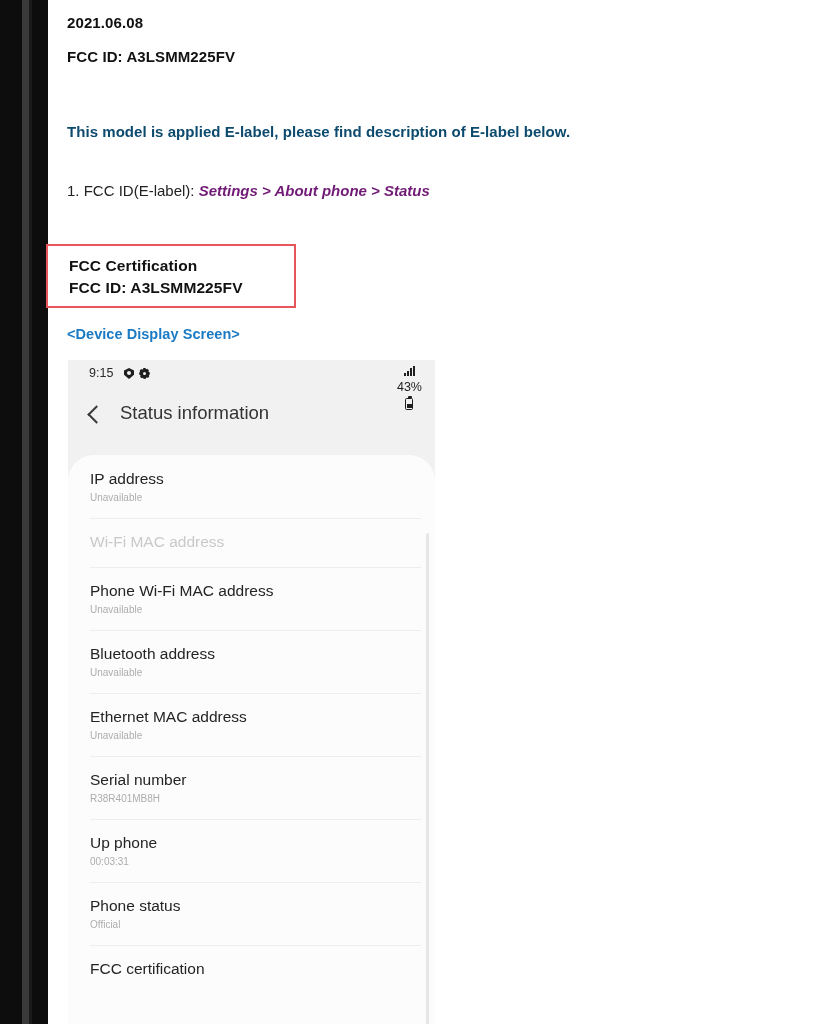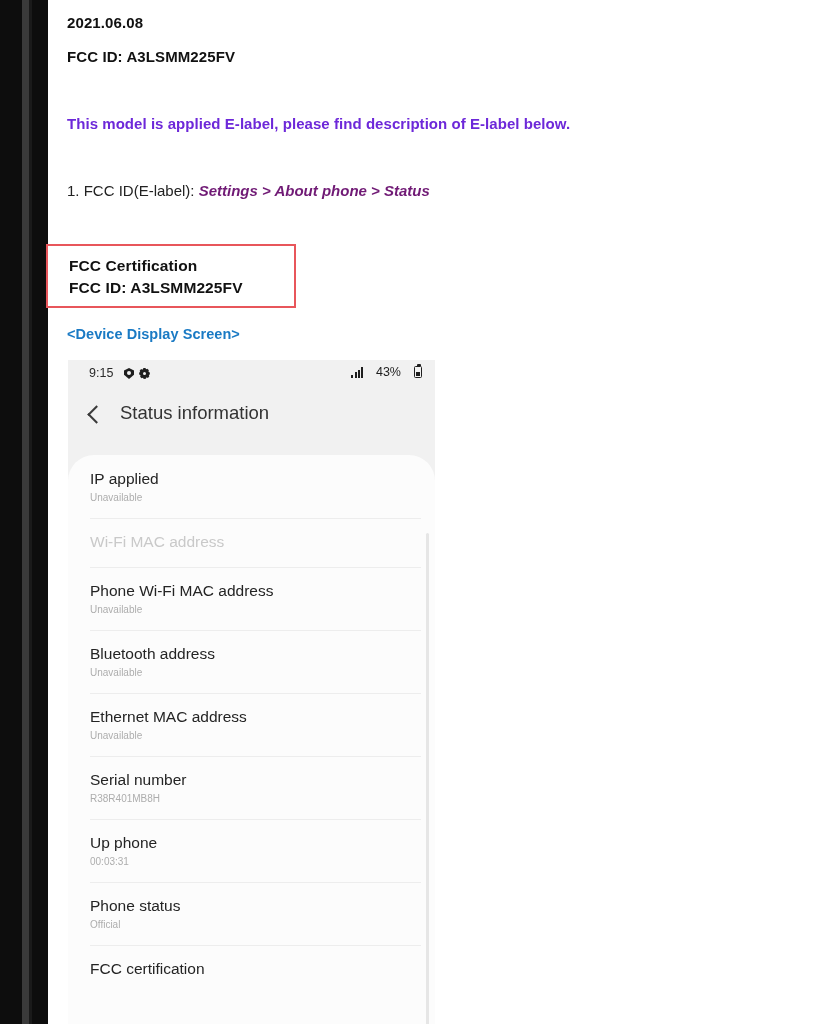--- a/index.html
+++ b/index.html
@@ -65,23 +65,23 @@
   }
   .doc-fccid {
     position: absolute;
     left: 19px; top: 48px;
     font-size: 15px; font-weight: bold;
     color: #111111;
     letter-spacing: 0.1px;
   }
   .doc-note {
     position: absolute;
-    left: 19px; top: 115px;
+    left: 19px; top: 123px;
     font-size: 15px; font-weight: bold;
-    color: #6d28d9;
+    color: #0c4a6e;
     letter-spacing: 0.05px;
   }
   .doc-step {
     position: absolute;
     left: 19px; top: 182px;
     font-size: 15px; font-weight: normal;
     color: #222222;
     white-space: nowrap;
   }
   .doc-step .path-link {
@@ -174,21 +174,21 @@
     content: "";
     position: absolute;
     left: 3.6px; top: 3.6px;
     width: 3.8px; height: 3.8px;
     background: #f1f1f1;
     border-radius: 50%;
   }
   .status-right {
     position: absolute;
     right: 13px; top: 5px;
-    display: flex; align-items: center; gap: 13px;
+    display: flex; align-items: center; gap: 4px; flex-direction: column;
   }
   .signal-bars {
     display: inline-flex; align-items: flex-end; gap: 1.2px;
     height: 11px;
   }
   .signal-bars i {
     display: block; width: 2px; background: #1e1e1e;
   }
   .signal-bars i:nth-child(1) { height: 3px; }
   .signal-bars i:nth-child(2) { height: 5.5px; }
@@ -343,21 +343,21 @@
       </div>
 
       <div class="app-bar">
         <div class="back-chevron"></div>
         <div class="app-bar-title">Status information</div>
       </div>
 
       <div class="content-sheet">
         <div class="settings-list" id="settings-list">
             <div class="list-item">
-              <div class="item-title">IP applied</div>
+              <div class="item-title">IP address</div>
               <div class="item-value">Unavailable</div>
             </div>
             <div class="list-item is-disabled no-value">
               <div class="item-title">Wi-Fi MAC address</div>
             </div>
             <div class="list-item">
               <div class="item-title">Phone Wi-Fi MAC address</div>
               <div class="item-value">Unavailable</div>
             </div>
             <div class="list-item">

